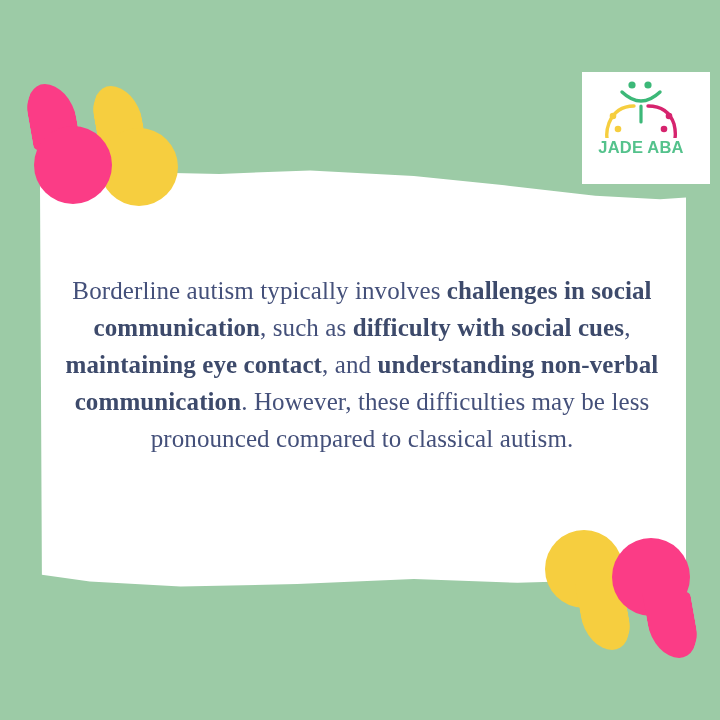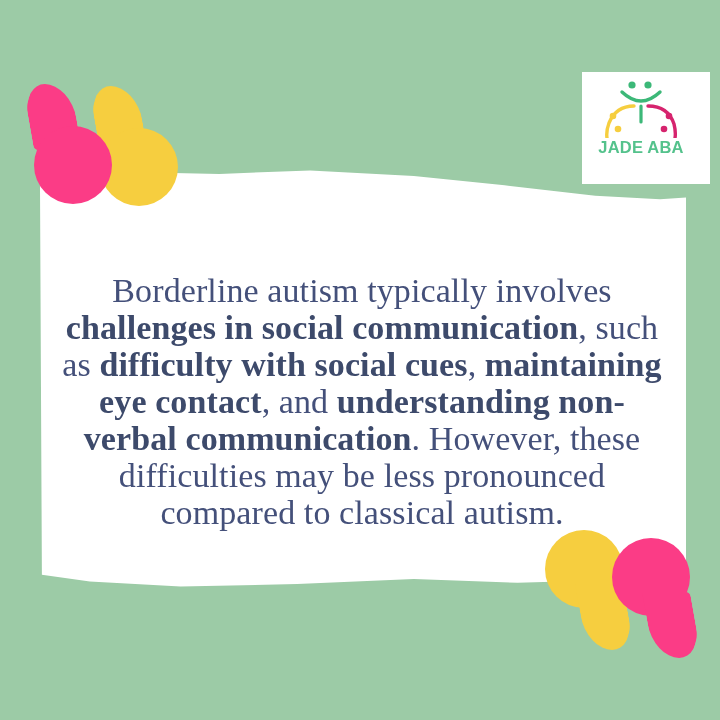--- a/index.html
+++ b/index.html
@@ -91,21 +91,21 @@
 
   
   .quote-text {
     position: absolute;
     left: 62px;
     top: 272px;
     width: 600px;
     text-align: center;
     color: #44507a;
     font-family: "Liberation Serif", serif;
-    font-size: 34px;
+    font-size: 25px;
     line-height: 37px;
     letter-spacing: 0.1px;
     z-index: 5;
   }
   .quote-text b { font-weight: bold; color: #3d4a6b; }
 
   
   .logo-card {
     position: absolute;
     left: 582px;

